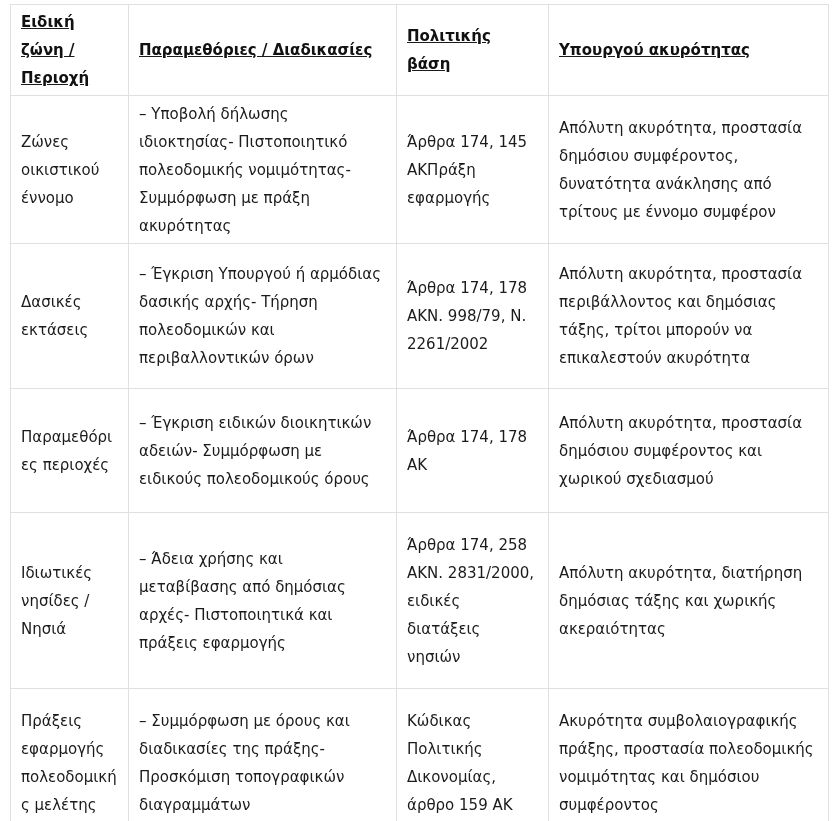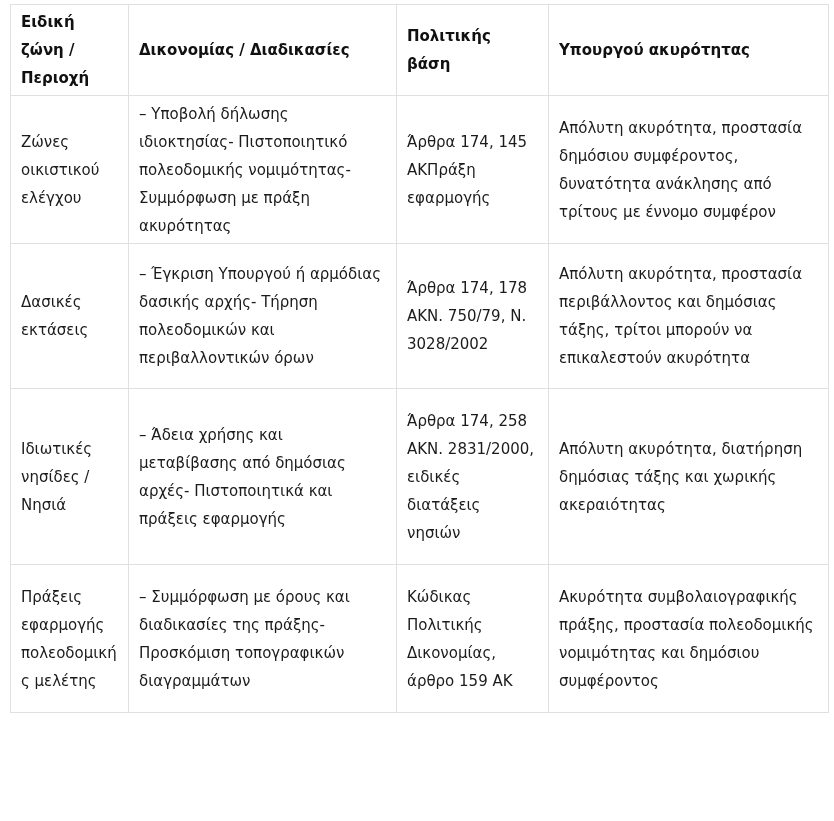--- a/index.html
+++ b/index.html
@@ -46,39 +46,45 @@
 <body>
 
 <table class="doc-table">
   <colgroup>
     <col class="col-zone">
     <col class="col-oblig">
     <col class="col-legal">
     <col class="col-conseq">
   </colgroup>
   <thead>
-    <tr style="height:66px;">
+    <tr style="height:66px;text-decoration:underline;">
       <th>Ειδική ζώνη / Περιοχή</th>
-      <th>Δικονομίας / Διαδικασίες</th>
+      <th>Παραμεθόριες / Διαδικασίες</th>
       <th>Πολιτικής βάση</th>
       <th>Υπουργού ακυρότητας</th>
     </tr>
   </thead>
   <tbody>
     <tr style="height:148px;">
-      <td>Ζώνες οικιστικού ελέγχου</td>
+      <td>Ζώνες οικιστικού έννομο</td>
       <td>– Υποβολή δήλωσης ιδιοκτησίας- Πιστοποιητικό πολεοδομικής νομιμότητας- Συμμόρφωση με πράξη ακυρότητας</td>
       <td>Άρθρα 174, 145 ΑΚΠράξη εφαρμογής</td>
       <td>Απόλυτη ακυρότητα, προστασία δημόσιου συμφέροντος, δυνατότητα ανάκλησης από τρίτους με έννομο συμφέρον</td>
     </tr>
     <tr style="height:145px;">
       <td>Δασικές εκτάσεις</td>
       <td>– Έγκριση Υπουργού ή αρμόδιας δασικής αρχής- Τήρηση πολεοδομικών και περιβαλλοντικών όρων</td>
-      <td>Άρθρα 174, 178 ΑΚΝ. 750/79, Ν. 3028/2002</td>
+      <td>Άρθρα 174, 178 ΑΚΝ. 998/79, Ν. 2261/2002</td>
       <td>Απόλυτη ακυρότητα, προστασία περιβάλλοντος και δημόσιας τάξης, τρίτοι μπορούν να επικαλεστούν ακυρότητα</td>
+    </tr>
+    <tr style="height:124px;">
+      <td>Παραμεθόριες περιοχές</td>
+      <td>– Έγκριση ειδικών διοικητικών αδειών- Συμμόρφωση με ειδικούς πολεοδομικούς όρους</td>
+      <td>Άρθρα 174, 178 ΑΚ</td>
+      <td>Απόλυτη ακυρότητα, προστασία δημόσιου συμφέροντος και χωρικού σχεδιασμού</td>
     </tr>
     <tr style="height:176px;">
       <td>Ιδιωτικές νησίδες / Νησιά</td>
       <td>– Άδεια χρήσης και μεταβίβασης από δημόσιας αρχές- Πιστοποιητικά και πράξεις εφαρμογής</td>
       <td>Άρθρα 174, 258 ΑΚΝ. 2831/2000, ειδικές διατάξεις νησιών</td>
       <td>Απόλυτη ακυρότητα, διατήρηση δημόσιας τάξης και χωρικής ακεραιότητας</td>
     </tr>
     <tr style="height:148px;">
       <td>Πράξεις εφαρμογής πολεοδομικής μελέτης</td>
       <td>– Συμμόρφωση με όρους και διαδικασίες της πράξης- Προσκόμιση τοπογραφικών διαγραμμάτων</td>

